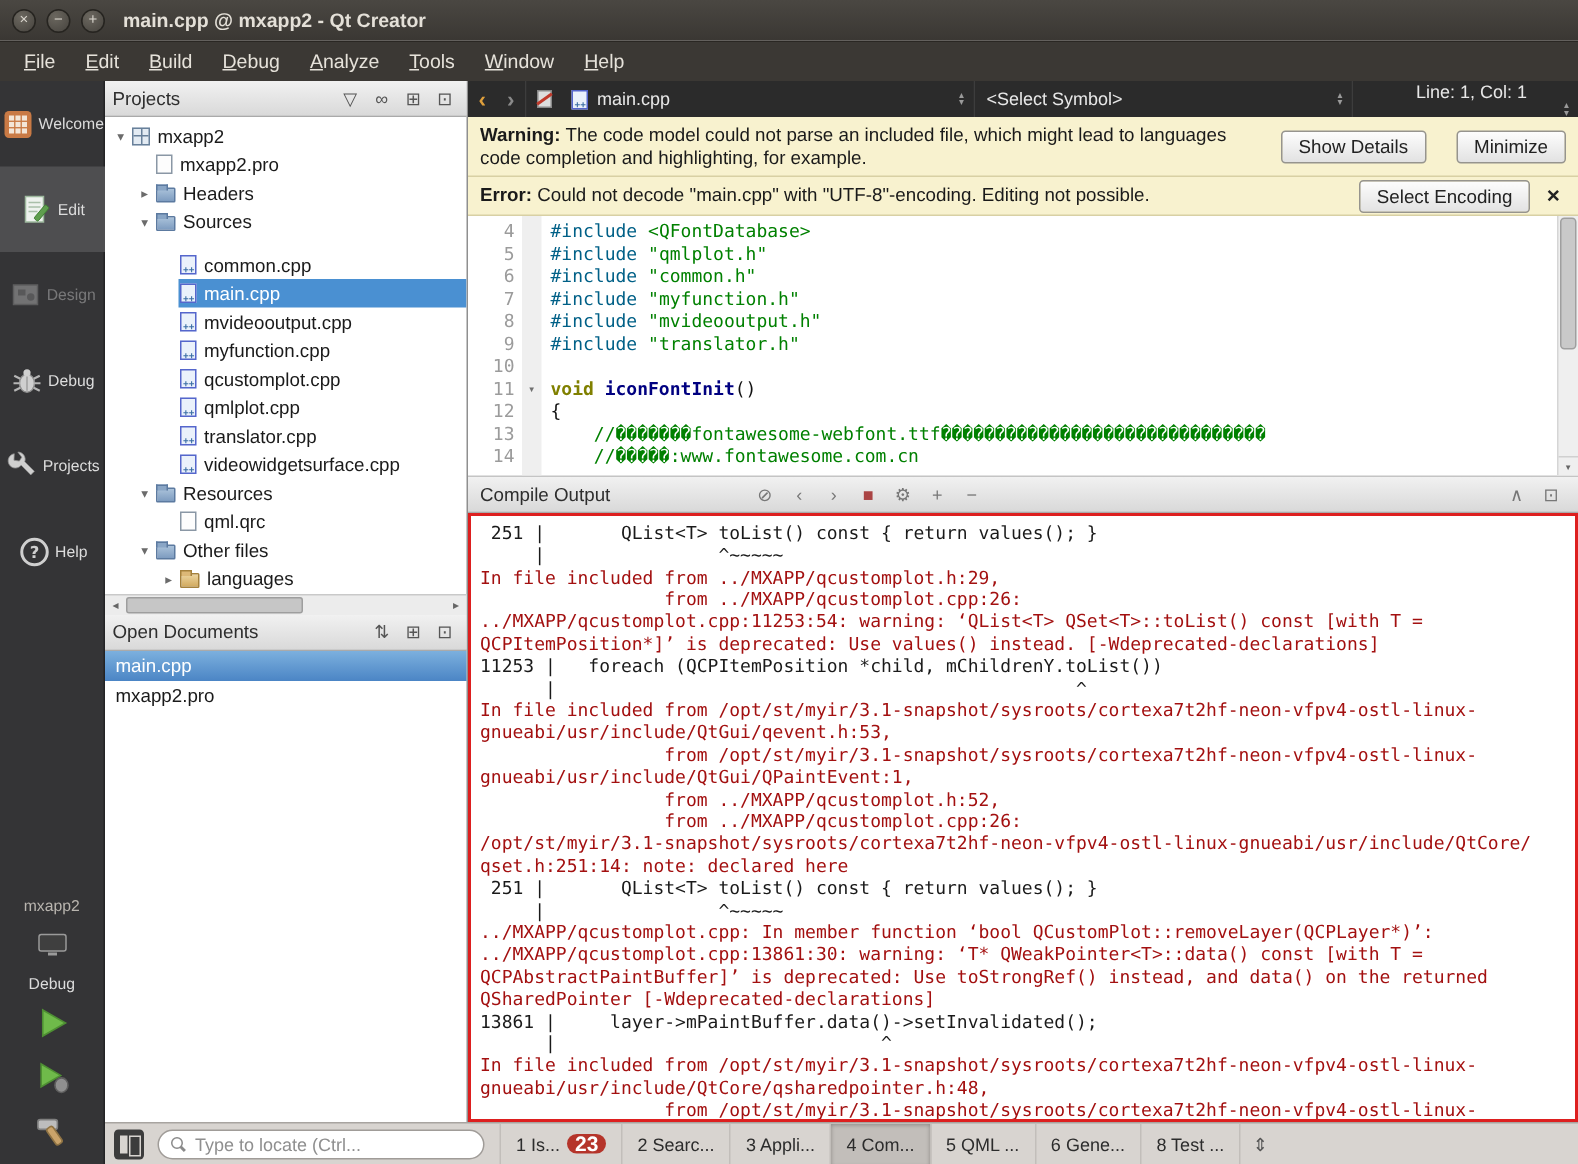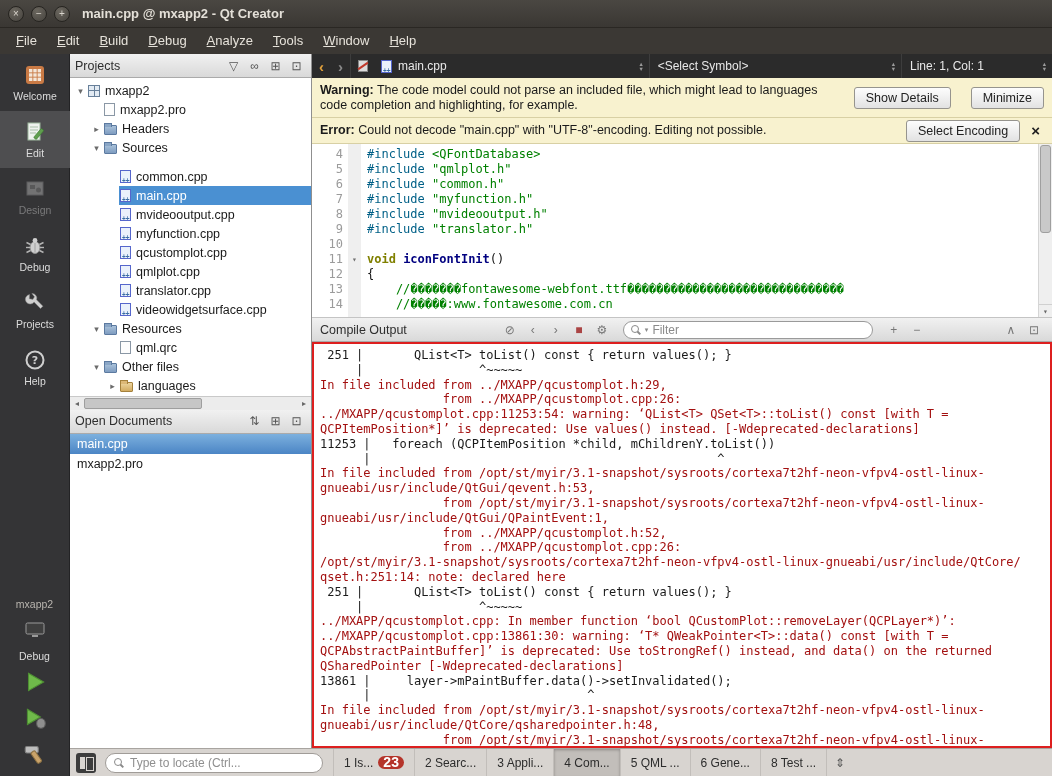--- a/index.html
+++ b/index.html
@@ -18,21 +18,21 @@
   .menu-item{color:#e6e2da;font-size:13px;padding:0 10px;line-height:26px;}
   .menu-item u{text-decoration:underline;}
 
   
   .main-row{display:flex;height:722px;}
   .right-col{flex:1;display:flex;flex-direction:column;min-width:0;}
   .content-row{display:flex;height:694px;min-height:694px;}
 
   
   .modebar{width:70px;background:#343436;border-right:1px solid #232325;display:flex;flex-direction:column;}
-  .mode-item{width:70px;height:57px;display:flex;flex-direction:column;align-items:center;justify-content:center;gap:3px;}
+  .mode-item{width:70px;height:57px;display:flex;flex-direction:row;align-items:center;justify-content:center;gap:3px;}
   .mode-item.selected{background:#4e4e50;}
   .mode-item.disabled{opacity:.4;}
   .mode-icon{height:24px;display:flex;align-items:center;}
   .mode-label{font-size:10.5px;color:#dcdcdc;}
   .mode-footer{margin-top:auto;display:flex;flex-direction:column;align-items:center;gap:4px;padding-bottom:6px;}
   .kit-project{font-size:10.5px;color:#b9b5af;}
   .kit-config{font-size:10.5px;color:#dcdcdc;}
   .run-btn{height:32px;display:flex;align-items:center;justify-content:center;}
 
   
@@ -70,21 +70,21 @@
 
   .etoolbar{height:24px;min-height:24px;background:#2b2b2b;display:flex;align-items:center;color:#e8e8e8;font-size:12px;}
   .nav-arrow{font-size:15px;font-weight:bold;padding:0 7px;}
   .nav-back{color:#e0a03c;}
   .nav-fwd{color:#8a8a8a;}
   .sec-div{width:1px;height:24px;background:#1a1a1a;border-right:1px solid #3d3d3d;}
   .mini-doc{width:10px;height:12px;background:#ddd;border:1px solid #888;position:relative;margin:0 7px;}
   .mini-doc::after{content:"";position:absolute;left:-2px;top:4px;width:12px;height:2px;background:#c0392b;transform:rotate(-35deg);}
   .et-file{flex:1.1;display:flex;align-items:center;gap:6px;padding-left:6px;min-width:0;}
   .et-symbol{flex:1;display:flex;align-items:center;padding-left:8px;min-width:0;}
-  .et-cursor{width:150px;display:flex;align-items:center;padding-left:8px;}
+  .et-cursor{width:150px;display:flex;align-items:center;padding-left:8px;flex-direction:column;}
   .spin{display:flex;flex-direction:column;align-items:center;line-height:5px;font-size:6.5px;color:#9a9a9a;padding:0 6px;margin-left:auto;}
   .et-cursor .spin, .et-symbol .spin{margin-left:auto;}
 
   .infobar{background:#f8f2cf;border-bottom:1px solid #d8d0a4;display:flex;align-items:center;padding:0 8px;color:#1a1a1a;font-size:12.5px;}
   .infobar.warn{height:40px;min-height:40px;}
   .infobar.error{height:26px;min-height:26px;}
   .ib-text{flex:1;line-height:15px;}
   .ib-btn{background:linear-gradient(#fdfdfd,#e2e2e2);border:1px solid #96948e;border-radius:3px;height:22px;padding:0 11px;font-size:12.5px;color:#222;margin-left:20px;white-space:nowrap;font-family:"Liberation Sans",sans-serif;}
   .ib-close{margin-left:11px;margin-right:4px;font-size:15px;color:#222;font-weight:bold;line-height:15px;}
 
@@ -523,25 +523,20 @@
             </div>
           </div>
 
           <div class="co-header">
             <span class="co-title">Compile Output</span>
             <span class="co-icon">⊘</span>
             <span class="co-icon">‹</span>
             <span class="co-icon">›</span>
             <span class="co-icon red">■</span>
             <span class="co-icon">⚙</span>
-            <div class="filterbox">
-              <span class="mag"></span>
-              <span class="tiny-arrow">▾</span>
-              <span>Filter</span>
-            </div>
             <span class="co-icon">+</span>
             <span class="co-icon">−</span>
             <span class="co-spacer"></span>
             <span class="co-icon">∧</span>
             <span class="co-icon">⊡</span>
           </div>
           <div class="co-body"><div class="co-line blk"> 251 |       QList&lt;T&gt; toList() const { return values(); }</div><div class="co-line blk">     |                ^~~~~~</div><div class="co-line red">In file included from ../MXAPP/qcustomplot.h:29,</div><div class="co-line red">                 from ../MXAPP/qcustomplot.cpp:26:</div><div class="co-line red">../MXAPP/qcustomplot.cpp:11253:54: warning: ‘QList&lt;T&gt; QSet&lt;T&gt;::toList() const [with T =</div><div class="co-line red">QCPItemPosition*]’ is deprecated: Use values() instead. [-Wdeprecated-declarations]</div><div class="co-line blk">11253 |   foreach (QCPItemPosition *child, mChildrenY.toList())</div><div class="co-line blk">      |                                                ^</div><div class="co-line red">In file included from /opt/st/myir/3.1-snapshot/sysroots/cortexa7t2hf-neon-vfpv4-ostl-linux-</div><div class="co-line red">gnueabi/usr/include/QtGui/qevent.h:53,</div><div class="co-line red">                 from /opt/st/myir/3.1-snapshot/sysroots/cortexa7t2hf-neon-vfpv4-ostl-linux-</div><div class="co-line red">gnueabi/usr/include/QtGui/QPaintEvent:1,</div><div class="co-line red">                 from ../MXAPP/qcustomplot.h:52,</div><div class="co-line red">                 from ../MXAPP/qcustomplot.cpp:26:</div><div class="co-line red">/opt/st/myir/3.1-snapshot/sysroots/cortexa7t2hf-neon-vfpv4-ostl-linux-gnueabi/usr/include/QtCore/</div><div class="co-line red">qset.h:251:14: note: declared here</div><div class="co-line blk"> 251 |       QList&lt;T&gt; toList() const { return values(); }</div><div class="co-line blk">     |                ^~~~~~</div><div class="co-line red">../MXAPP/qcustomplot.cpp: In member function ‘bool QCustomPlot::removeLayer(QCPLayer*)’:</div><div class="co-line red">../MXAPP/qcustomplot.cpp:13861:30: warning: ‘T* QWeakPointer&lt;T&gt;::data() const [with T =</div><div class="co-line red">QCPAbstractPaintBuffer]’ is deprecated: Use toStrongRef() instead, and data() on the returned</div><div class="co-line red">QSharedPointer [-Wdeprecated-declarations]</div><div class="co-line blk">13861 |     layer-&gt;mPaintBuffer.data()-&gt;setInvalidated();</div><div class="co-line blk">      |                              ^</div><div class="co-line red">In file included from /opt/st/myir/3.1-snapshot/sysroots/cortexa7t2hf-neon-vfpv4-ostl-linux-</div><div class="co-line red">gnueabi/usr/include/QtCore/qsharedpointer.h:48,</div><div class="co-line red">                 from /opt/st/myir/3.1-snapshot/sysroots/cortexa7t2hf-neon-vfpv4-ostl-linux-</div></div>
         </div>
       </div>
 

